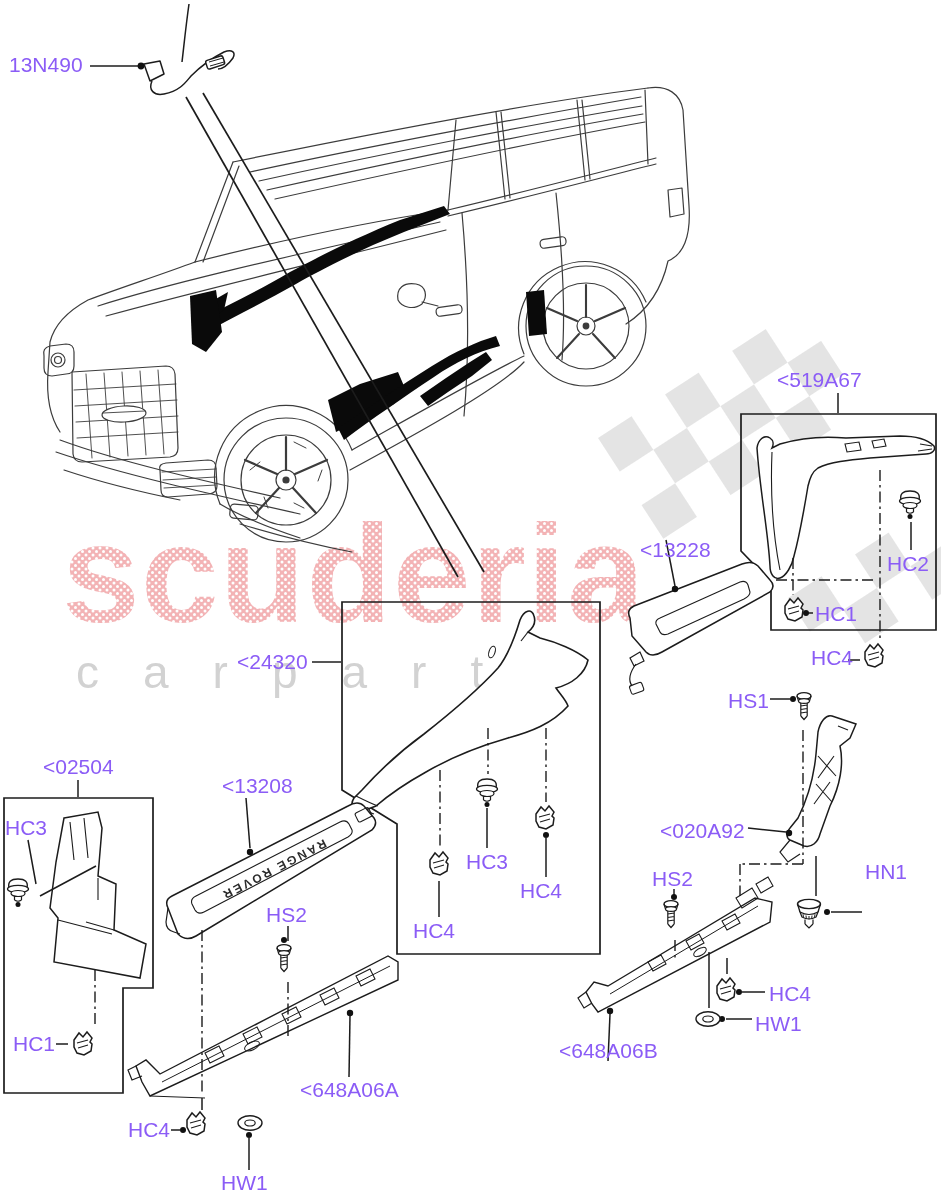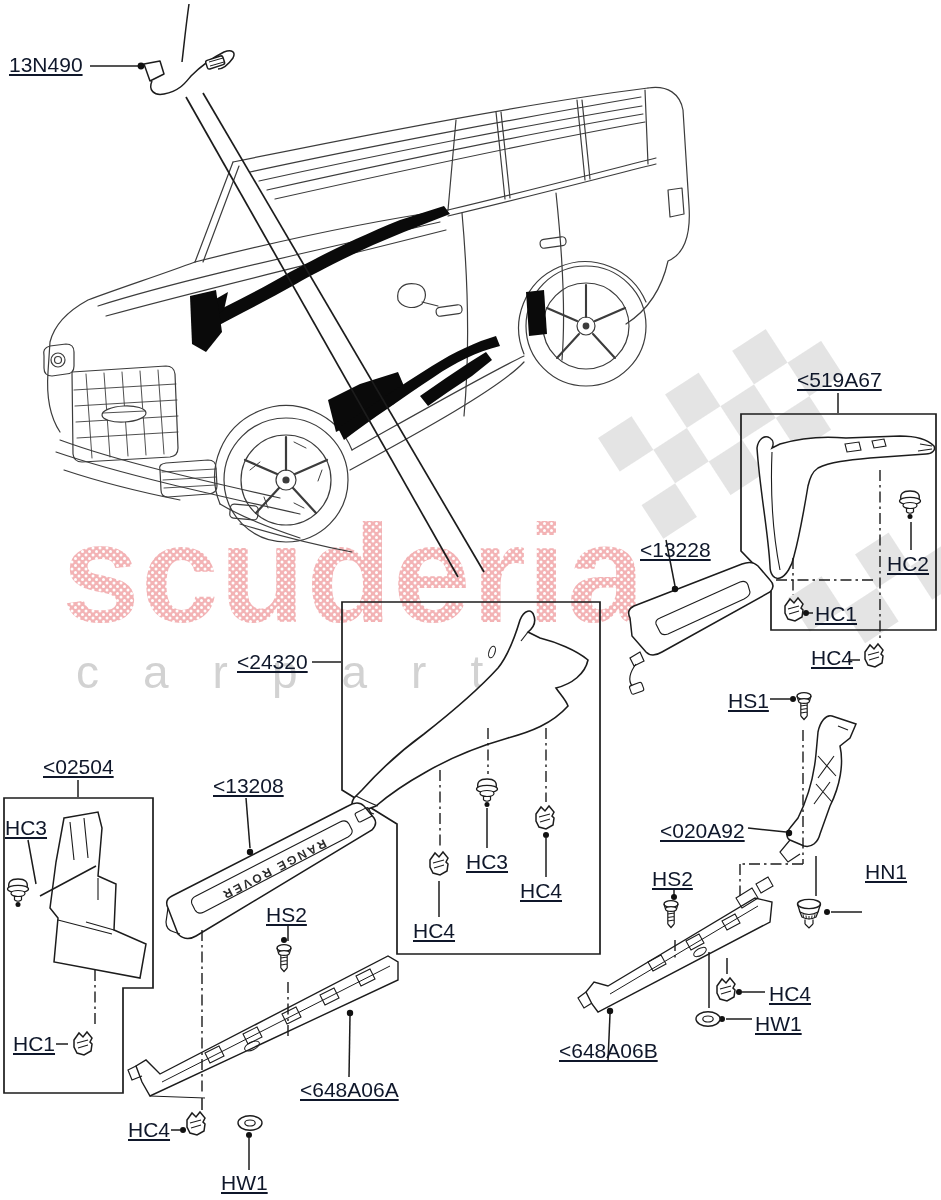--- a/index.html
+++ b/index.html
@@ -1,21 +1,21 @@
 <!DOCTYPE html>
 <html><head>
 <meta charset="utf-8">
 <style>
   html,body{margin:0;padding:0;background:#fff;}
   body{width:941px;height:1200px;position:relative;overflow:hidden;
        font-family:"Liberation Sans",sans-serif;}
   #stage{position:absolute;left:0;top:0;width:941px;height:1200px;}
   svg{position:absolute;left:0;top:0;}
-  .co{position:absolute;color:#0f172a;font-size:21px;line-height:1.05;
-      white-space:nowrap;cursor:pointer;text-decoration:underline;}
+  .co{position:absolute;color:#8b5cf6;font-size:21px;line-height:1.05;
+      white-space:nowrap;cursor:pointer;}
 </style>
 </head>
 <body>
 
 <div id="stage">
 
 <svg width="941" height="1200" viewBox="0 0 941 1200">
   <defs>
     <pattern id="dots" width="7" height="7" patternUnits="userSpaceOnUse">
       <rect width="7" height="7" fill="#f3b3b5"></rect>
@@ -318,27 +318,27 @@
     <use href="#sym-screw" x="276" y="942"></use>
     <use href="#sym-screw" x="663" y="898"></use>
     <use href="#sym-screw" x="796" y="690"></use>
     <use href="#sym-nut" x="796" y="898"></use>
     <use href="#sym-washer" x="237" y="1115"></use>
     <use href="#sym-washer" x="695" y="1011"></use>
   </g>
 </svg>
 
 <div class="co" style="left:9px;top:54px">13N490</div>
-<div class="co" style="left:797px;top:369px">&lt;519A67</div>
+<div class="co" style="left:777px;top:369px">&lt;519A67</div>
 <div class="co" style="left:640px;top:539px">&lt;13228</div>
 <div class="co" style="left:237px;top:651px">&lt;24320</div>
 <div class="co" style="left:43px;top:756px">&lt;02504</div>
 <div class="co" style="left:5px;top:817px">HC3</div>
 <div class="co" style="left:13px;top:1033px">HC1</div>
-<div class="co" style="left:213px;top:775px">&lt;13208</div>
+<div class="co" style="left:222px;top:775px">&lt;13208</div>
 <div class="co" style="left:266px;top:904px">HS2</div>
 <div class="co" style="left:300px;top:1079px">&lt;648A06A</div>
 <div class="co" style="left:128px;top:1119px">HC4</div>
 <div class="co" style="left:221px;top:1172px">HW1</div>
 <div class="co" style="left:466px;top:851px">HC3</div>
 <div class="co" style="left:520px;top:880px">HC4</div>
 <div class="co" style="left:413px;top:920px">HC4</div>
 <div class="co" style="left:815px;top:603px">HC1</div>
 <div class="co" style="left:887px;top:553px">HC2</div>
 <div class="co" style="left:811px;top:647px">HC4</div>

